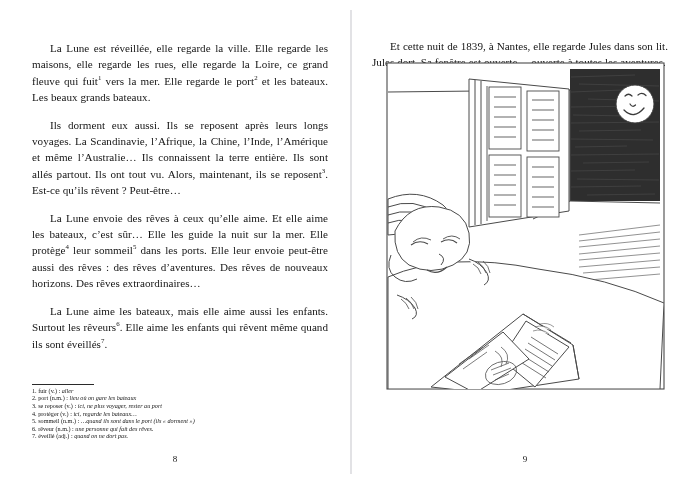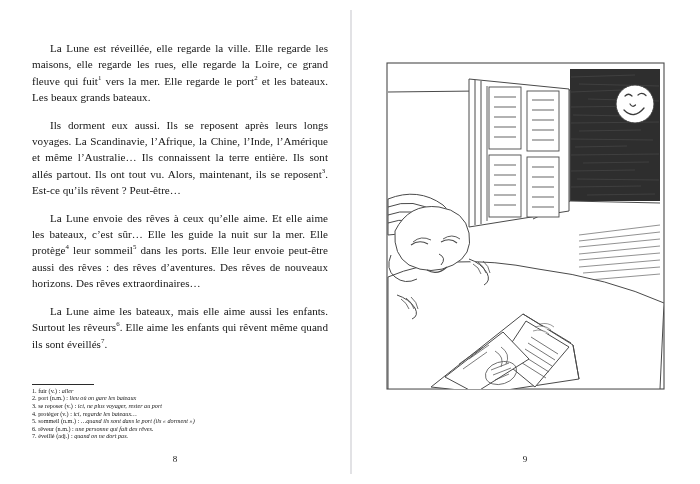--- a/index.html
+++ b/index.html
@@ -137,20 +137,23 @@
           <p class="footnote"><span>6. </span><span>rêveur (n.m.) : </span><span class="fn-def">une personne qui fait des rêves.</span></p>
           <p class="footnote"><span>7. </span><span>éveillé (adj.) : </span><span class="fn-def">quand on ne dort pas.</span></p>
         </div>
     </div>
 
     <div class="folio folio-left">8</div>
   </div>
 
   <div class="page page-right">
 
+    <div class="right-intro">
+      <p class="para" id="r1">Et cette nuit de 1839, à Nantes, elle regarde Jules dans son lit. Jules dort. Sa fenêtre est ouverte… ouverte à toutes les aventures.</p>
+    </div>
 
     <div class="illustration">
       <svg viewBox="0 0 285 334" xmlns="http://www.w3.org/2000/svg">
         <defs>
           <clipPath id="skyClip">
             <rect x="187" y="10" width="90" height="132"></rect>
           </clipPath>
           <clipPath id="frameClip">
             <rect x="4" y="4" width="277" height="326"></rect>
           </clipPath>

